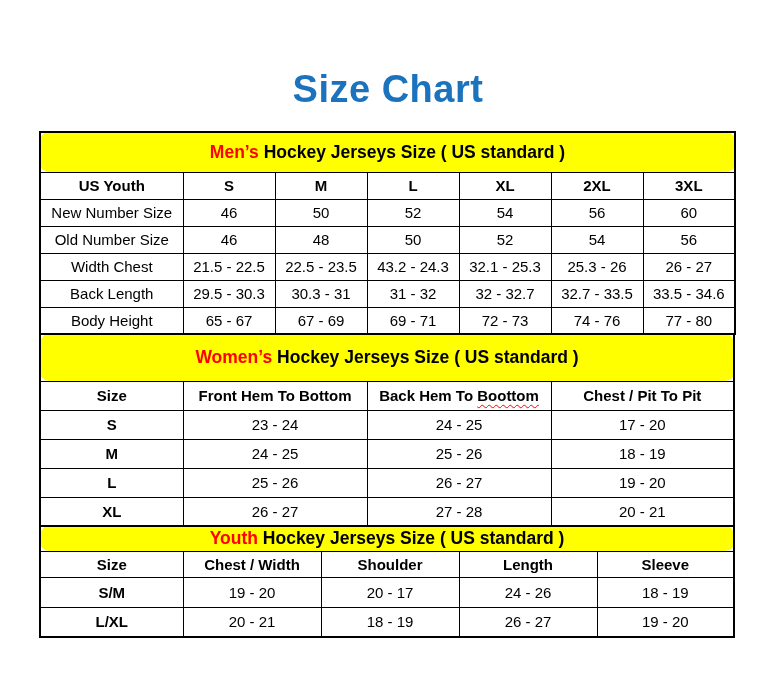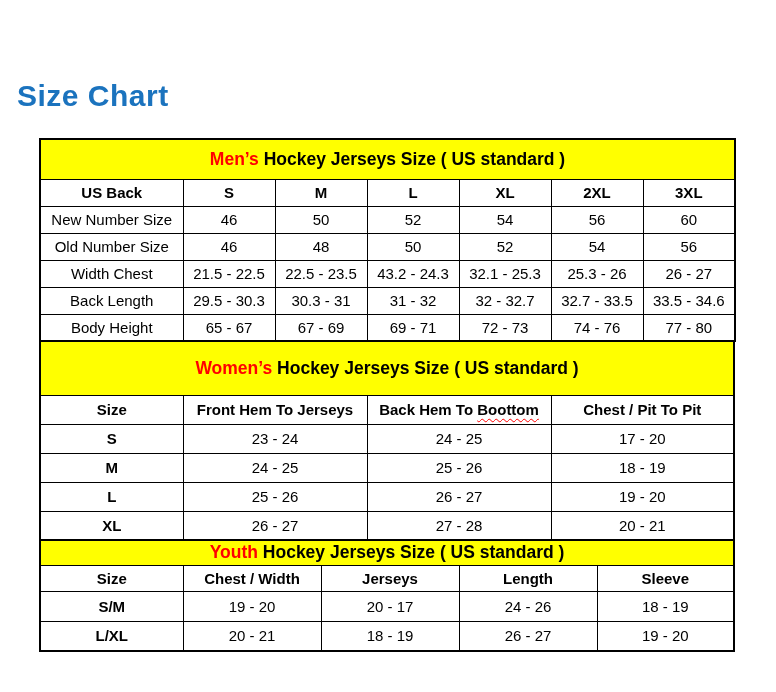--- a/index.html
+++ b/index.html
@@ -6,23 +6,24 @@
   html, body { margin: 0; padding: 0; }
   body {
     width: 776px; height: 692px;
     background: #ffffff;
     font-family: "Liberation Sans", sans-serif;
     color: #000000;
   }
   .page { position: relative; width: 776px; height: 692px; overflow: hidden; }
 
   .title {
-    margin: 17px;
+    margin: 10px;
     padding-top: 60px;
-    font-size: 30px;
+    text-align: center;
+    font-size: 38px;
     line-height: 38px;
     font-weight: 700;
     color: var(--title-blue, #1b73be);
     letter-spacing: 0.5px;
   }
 
   .chart { margin: 23px 0 0 39px; width: 694px; }
 
   table.section {
     border-collapse: collapse;
@@ -35,34 +36,34 @@
   th, td {
     border: 1.5px solid var(--border-black, #000);
     text-align: center;
     vertical-align: middle;
     padding: 0 2px;
     white-space: nowrap;
     overflow: hidden;
     font-size: 15px;
   }
   th { font-weight: 700; }
-  td { font-weight: 400; }
+  td { font-weight: 400; border-radius: 9px; }
 
   .band {
     background: var(--band-yellow, #ffff00);
     font-weight: 700;
     font-size: 17.5px;
     text-align: center;
   }
   .hl { color: var(--accent-red, #ff0000); }
 
   .mens  .band { height: 40px; }
   .mens  th, .mens td { height: 27px; }
 
-  .womens .band { height: 54px; }
+  .womens .band { height: 47px; }
   .womens th, .womens td { height: 29px; }
 
   .youth .band { height: 25px; }
   .youth th { height: 26px; }
   .youth td { height: 30px; }
 
   .wavy {
     text-decoration-line: underline;
     text-decoration-style: wavy;
     text-decoration-color: var(--accent-red, #ff0000);
@@ -88,21 +89,21 @@
           <col style="width:92px">
         <col style="width:92px">
           <col style="width:92px">
           <col style="width:92px">
       </colgroup>
       <tbody>
         <tr>
           <td class="band" colspan="7"><span class="hl">Men’s</span><span> Hockey Jerseys Size ( US standard )</span></td>
         </tr>
         <tr>
-          <th>US Back</th>
+          <th>US Youth</th>
           <th>S</th>
           <th>M</th>
           <th>L</th>
           <th>XL</th>
           <th>2XL</th>
           <th>3XL</th>
         </tr>
         <tr>
           <td>New Number Size</td>
           <td>46</td>
@@ -157,21 +158,21 @@
         <col style="width:184px">
           <col style="width:184px">
           <col style="width:183px">
       </colgroup>
       <tbody>
         <tr>
           <td class="band" colspan="4"><span class="hl">Women’s</span><span> Hockey Jerseys Size ( US standard )</span></td>
         </tr>
         <tr>
           <th>Size</th>
-          <th>Front Hem To Jerseys</th>
+          <th>Front Hem To Bottom</th>
           <th><span>Back Hem To </span><span class="wavy">Boottom</span></th>
           <th>Chest / Pit To Pit</th>
         </tr>
         <tr>
           <th>S</th>
           <td>23 - 24</td>
           <td>24 - 25</td>
           <td>17 - 20</td>
         </tr>
         <tr>
@@ -203,21 +204,21 @@
           <col style="width:138px">
           <col style="width:137px">
       </colgroup>
       <tbody>
         <tr>
           <td class="band" colspan="5"><span class="hl">Youth</span><span> Hockey Jerseys Size ( US standard )</span></td>
         </tr>
         <tr>
           <th>Size</th>
           <th>Chest / Width</th>
-          <th>Jerseys</th>
+          <th>Shoulder</th>
           <th>Length</th>
           <th>Sleeve</th>
         </tr>
         <tr>
           <th>S/M</th>
           <td>19 - 20</td>
           <td>20 - 17</td>
           <td>24 - 26</td>
           <td>18 - 19</td>
         </tr>

